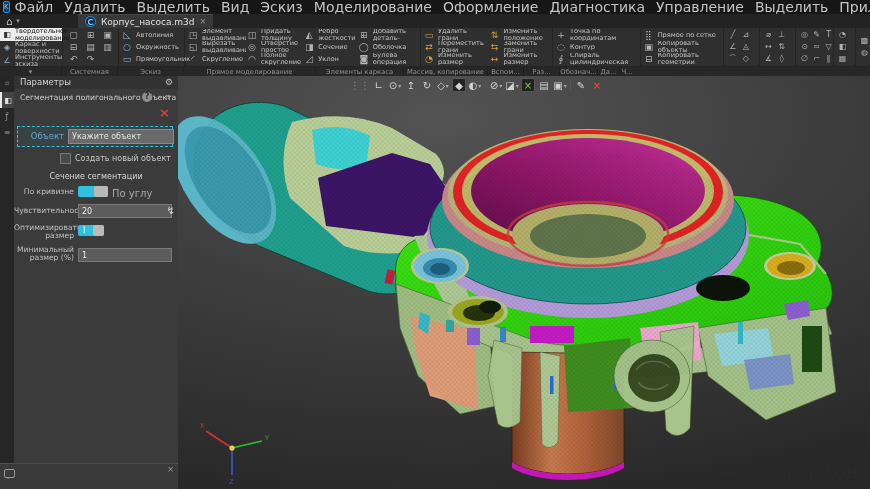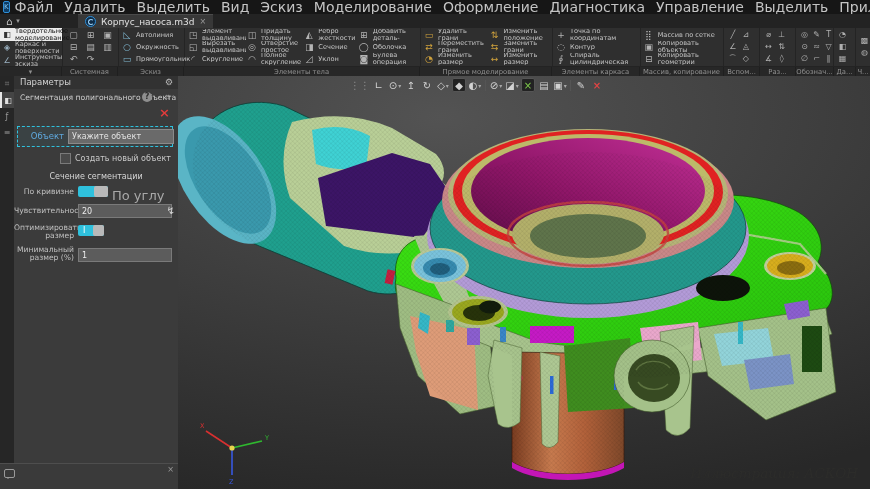--- a/index.html
+++ b/index.html
@@ -93,21 +93,21 @@
   .prow{position:absolute;width:164px;}
   .plab{position:absolute;left:0;width:60px;text-align:right;font-size:7.6px;line-height:8px;color:#c0c0c0;}
   .toggle1{position:absolute;left:64px;top:0;width:30px;height:11px;background:#2fc1dd;border-radius:2px;}
   .toggle1 .knob{position:absolute;right:0;top:0;width:14px;height:11px;background:#b9b9b9;border-radius:2px;}
   .toggle2{position:absolute;left:64px;top:1px;width:26px;height:11px;background:#2fc1dd;border-radius:2px;
            color:#fff;font-size:8px;line-height:11px;text-align:left;padding-left:5px;box-sizing:border-box;}
   .toggle2 .knob{position:absolute;right:0;top:0;width:11px;height:11px;background:#b9b9b9;border-radius:2px;}
   .pinput{position:absolute;left:64px;top:0;width:86px;height:12px;background:#5c5c5c;
           border:1px solid #7a7a7a;color:#ececec;font-size:8px;padding:0 3px;font-family:inherit;}
   .bolt{position:absolute;right:3px;top:1px;font-size:10px;color:#d8d8d8;}
-  .tglab2{position:absolute;left:98px;top:2px;font-size:13px;color:#a8a8a8;}
+  .tglab2{position:absolute;left:98px;top:2px;font-size:10px;color:#a8a8a8;}
   
   .message{position:absolute;left:0;top:463px;width:178px;height:26px;background:#3a3a3a;
            border-top:1px solid #4e4e4e;box-sizing:border-box;}
   .bubble{position:absolute;left:4px;top:5px;width:9px;height:7px;border:1px solid #9a9a9a;border-radius:2px;}
   .bubble:after{content:"";position:absolute;left:1px;top:7px;border:2px solid transparent;border-top-color:#9a9a9a;}
   .msgtext{position:absolute;left:17px;top:3px;width:146px;font-size:7.4px;line-height:9px;color:#c8c8c8;}
   .msgclose{position:absolute;right:4px;top:1px;font-size:8px;color:#9a9a9a;}
   
   .viewport{position:absolute;left:178px;top:76px;width:692px;height:413px;
             background:radial-gradient(115% 95% at 38% 10%,#535353 0%,#3e3e3e 48%,#282828 100%);overflow:hidden;}
@@ -319,21 +319,21 @@
             <span class="ic">∮</span>
             <span class="lb">Спираль цилиндрическая</span>
           </div>
       </div>
     </div>
 
     <div class="rsec" style="width:84px">
       <div class="rcol">
         <div class="ri">
             <span class="ic">⣿</span>
-            <span class="lb">Массив по сетке</span>
+            <span class="lb">Прямое по сетке</span>
           </div>
         <div class="ri">
             <span class="ic">▣</span>
             <span class="lb">Копировать объекты</span>
           </div>
         <div class="ri">
             <span class="ic">⊟</span>
             <span class="lb">Копировать геометрии</span>
           </div>
       </div>
@@ -384,21 +384,20 @@
         <span>▩</span>
         <span>◍</span>
       </div>
     </div>
   </div>
 
   <div class="rlabels">
     <div class="rlab" style="width:62px">▾</div>
     <div class="rlab" style="width:56px">Системная</div>
     <div class="rlab" style="width:66px">Эскиз</div>
-    <div class="rlab" style="width:236px">Элементы тела</div>
     <div class="rlab" style="width:132px">Прямое моделирование</div>
     <div class="rlab" style="width:88px">Элементы каркаса</div>
     <div class="rlab" style="width:84px">Массив, копирование</div>
     <div class="rlab" style="width:36px">Вспом...</div>
     <div class="rlab" style="width:36px">Раз...</div>
     <div class="rlab" style="width:38px">Обознач...</div>
     <div class="rlab" style="width:22px">Да...</div>
     <div class="rlab" style="width:14px;border-right:0">Ч...</div>
   </div>
 

